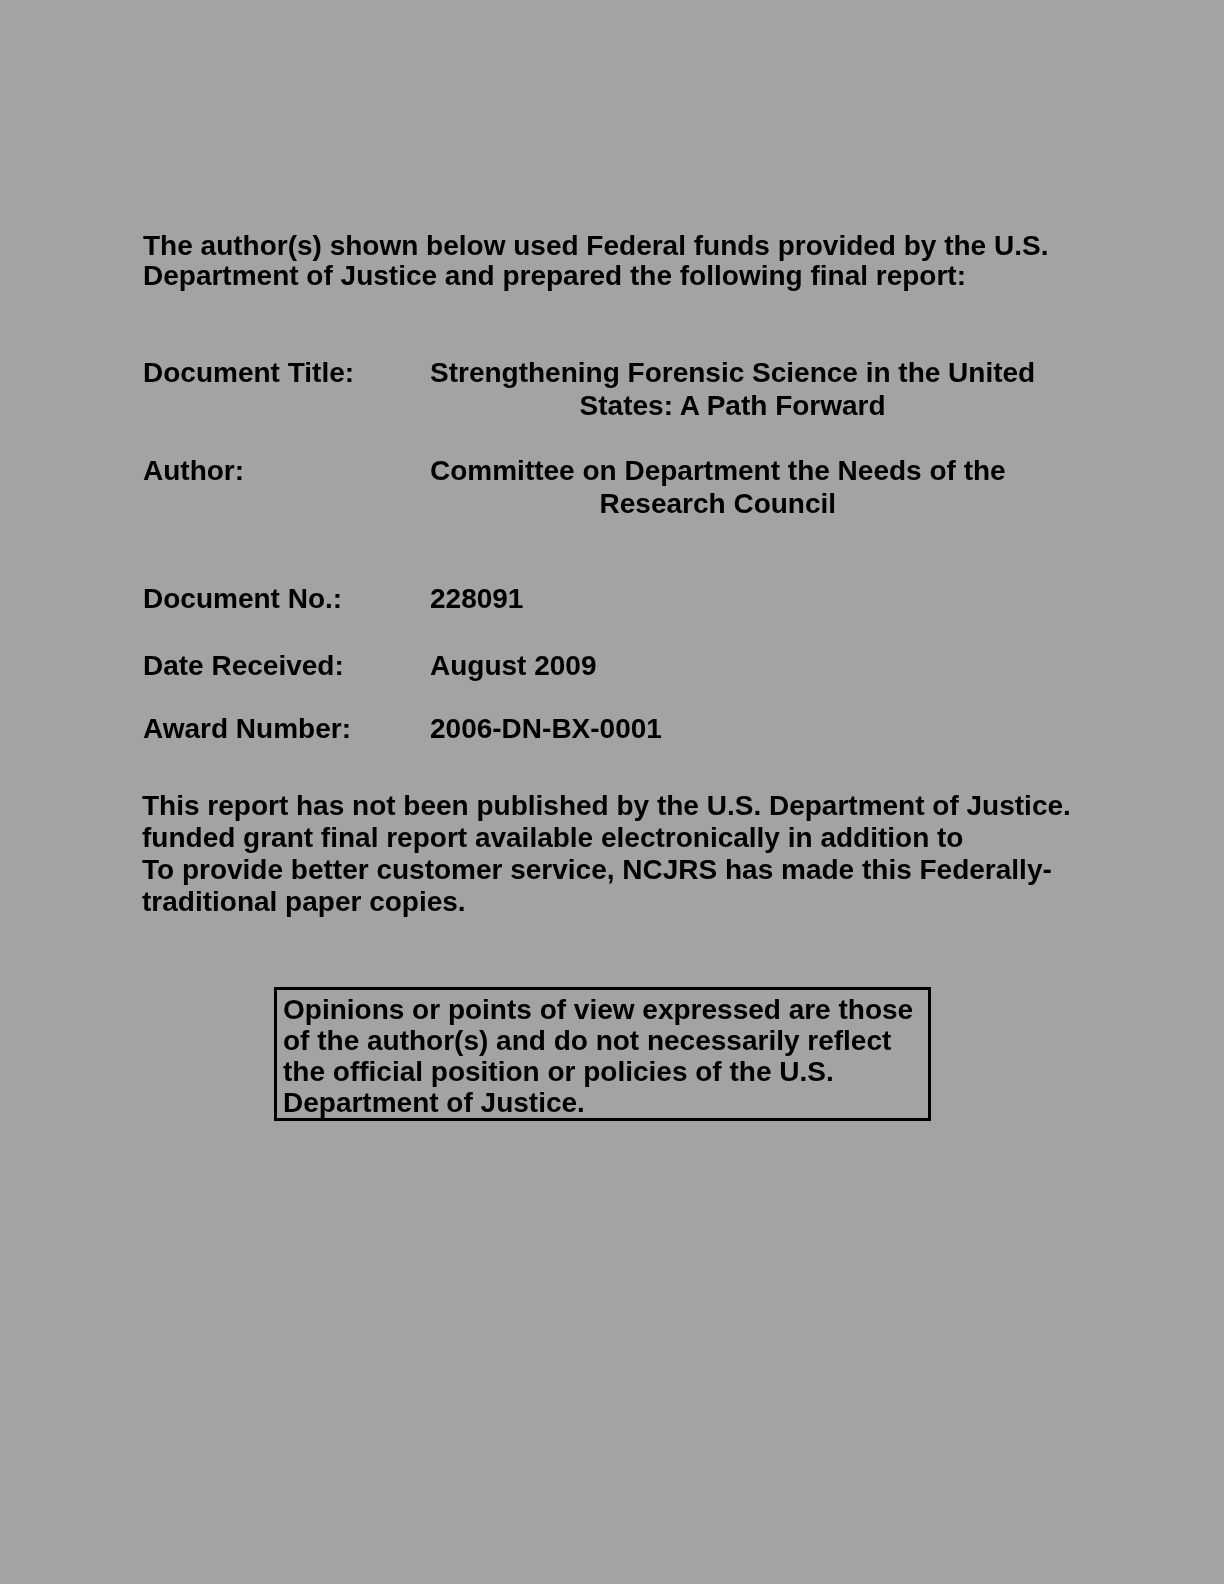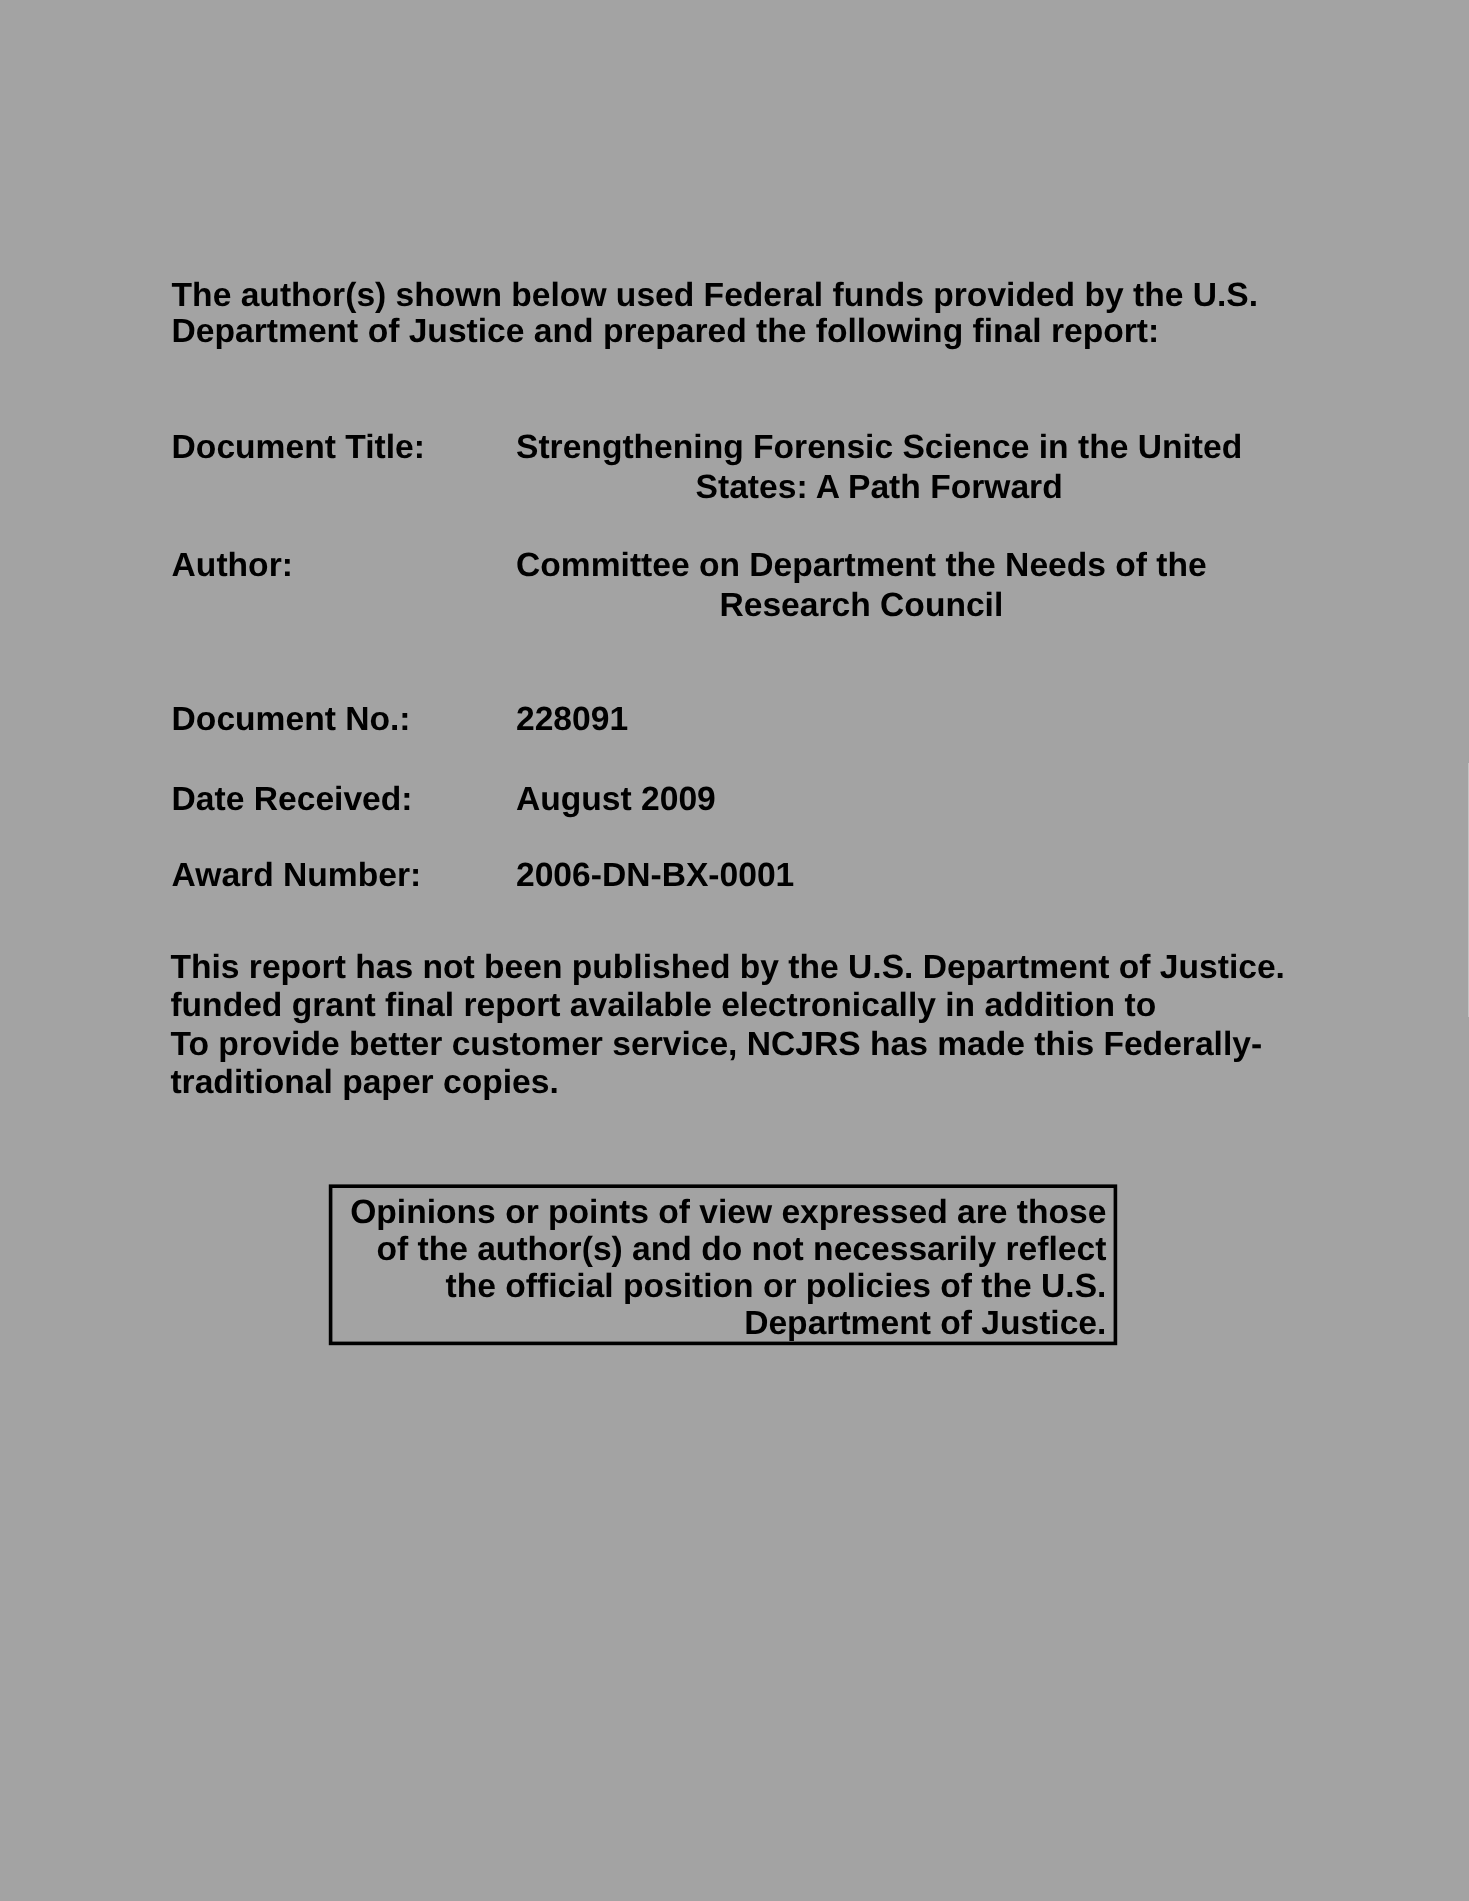--- a/index.html
+++ b/index.html
@@ -57,21 +57,21 @@
     font-size: 28px;
     line-height: 32px;
   }
   .disclaimer-box {
     left: 274px;
     top: 987px;
     width: 657px;
     box-sizing: border-box;
     border: 3px solid #000000;
     padding: 4px 6px 0 6px;
-    text-align: right;
+    text-align: left;
     font-size: 28px;
     line-height: 31px;
   }
 </style>
 </head>
 <body>
 
 <div class="page">
 
   <div class="abs intro nowrap">

